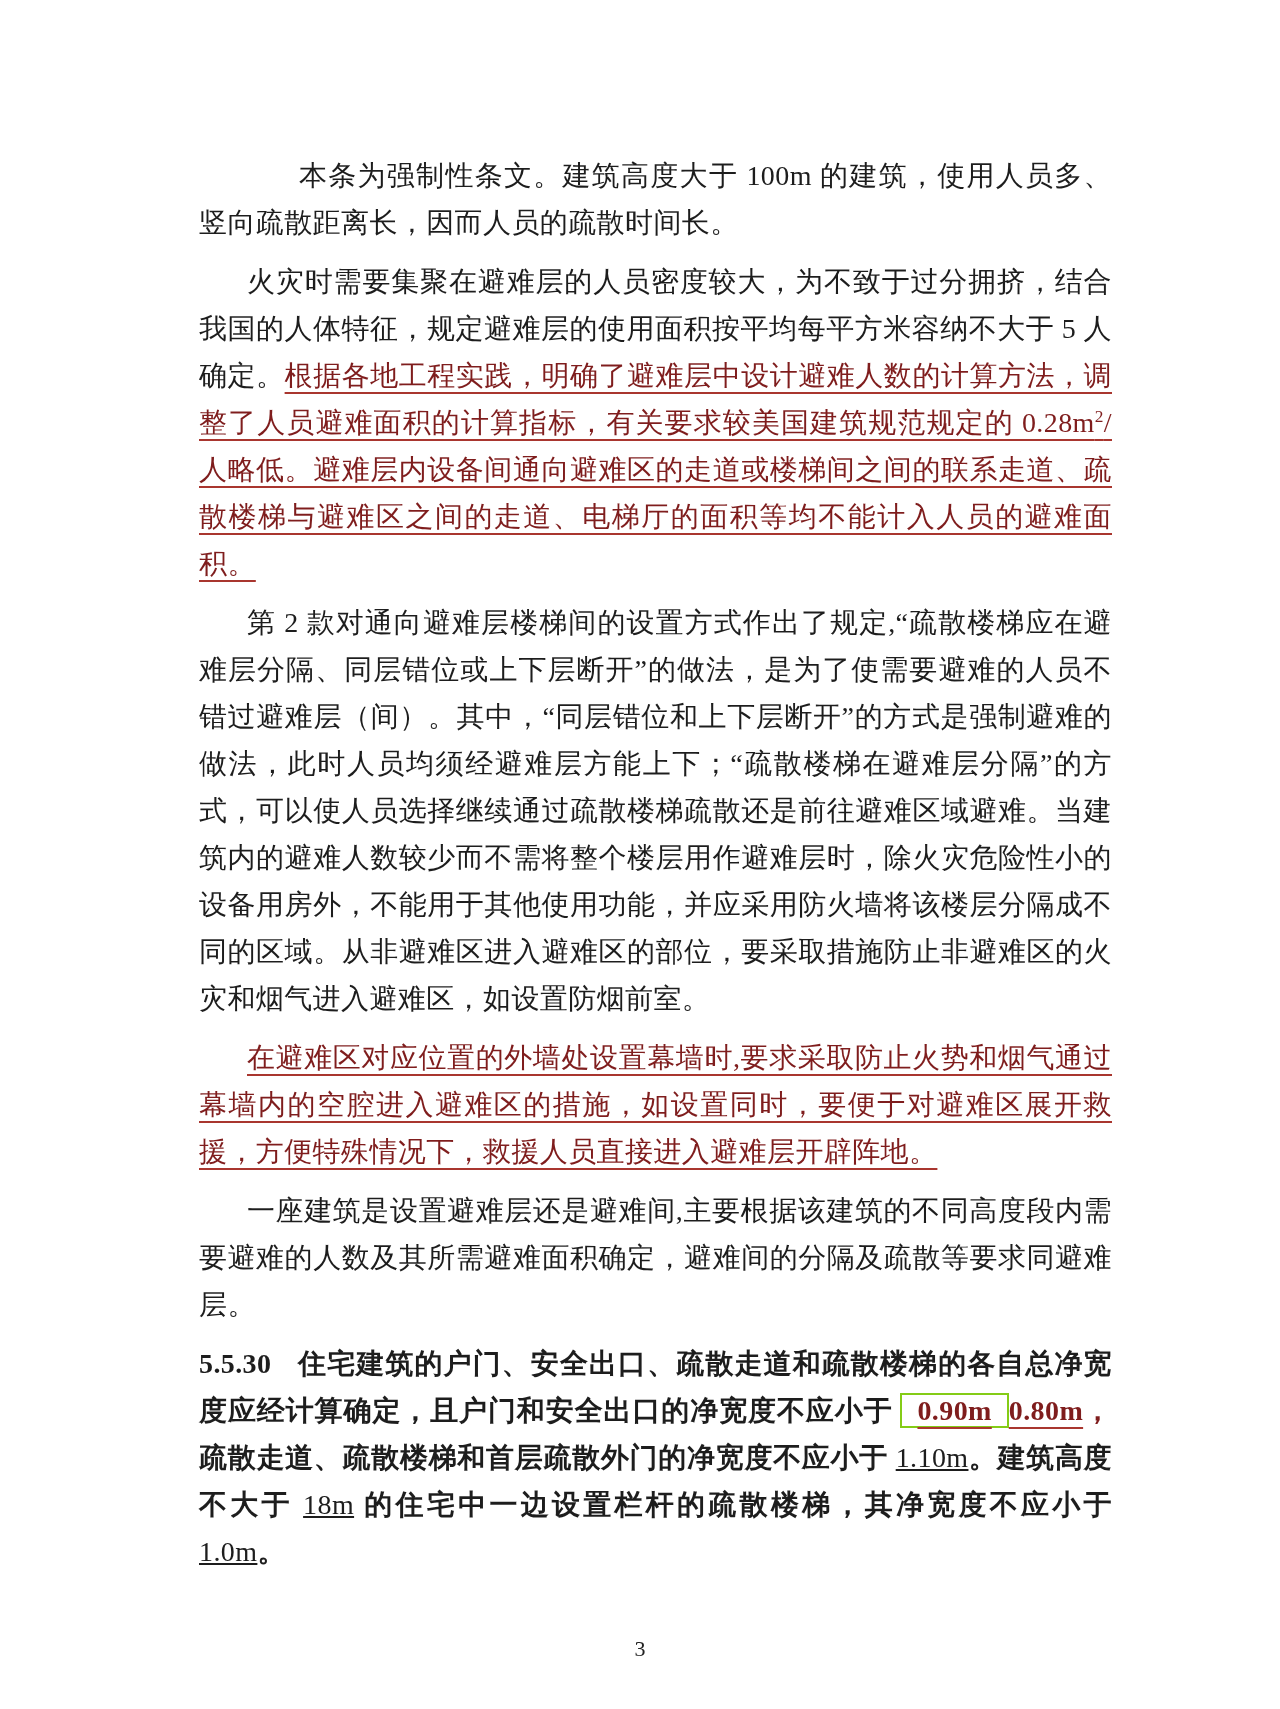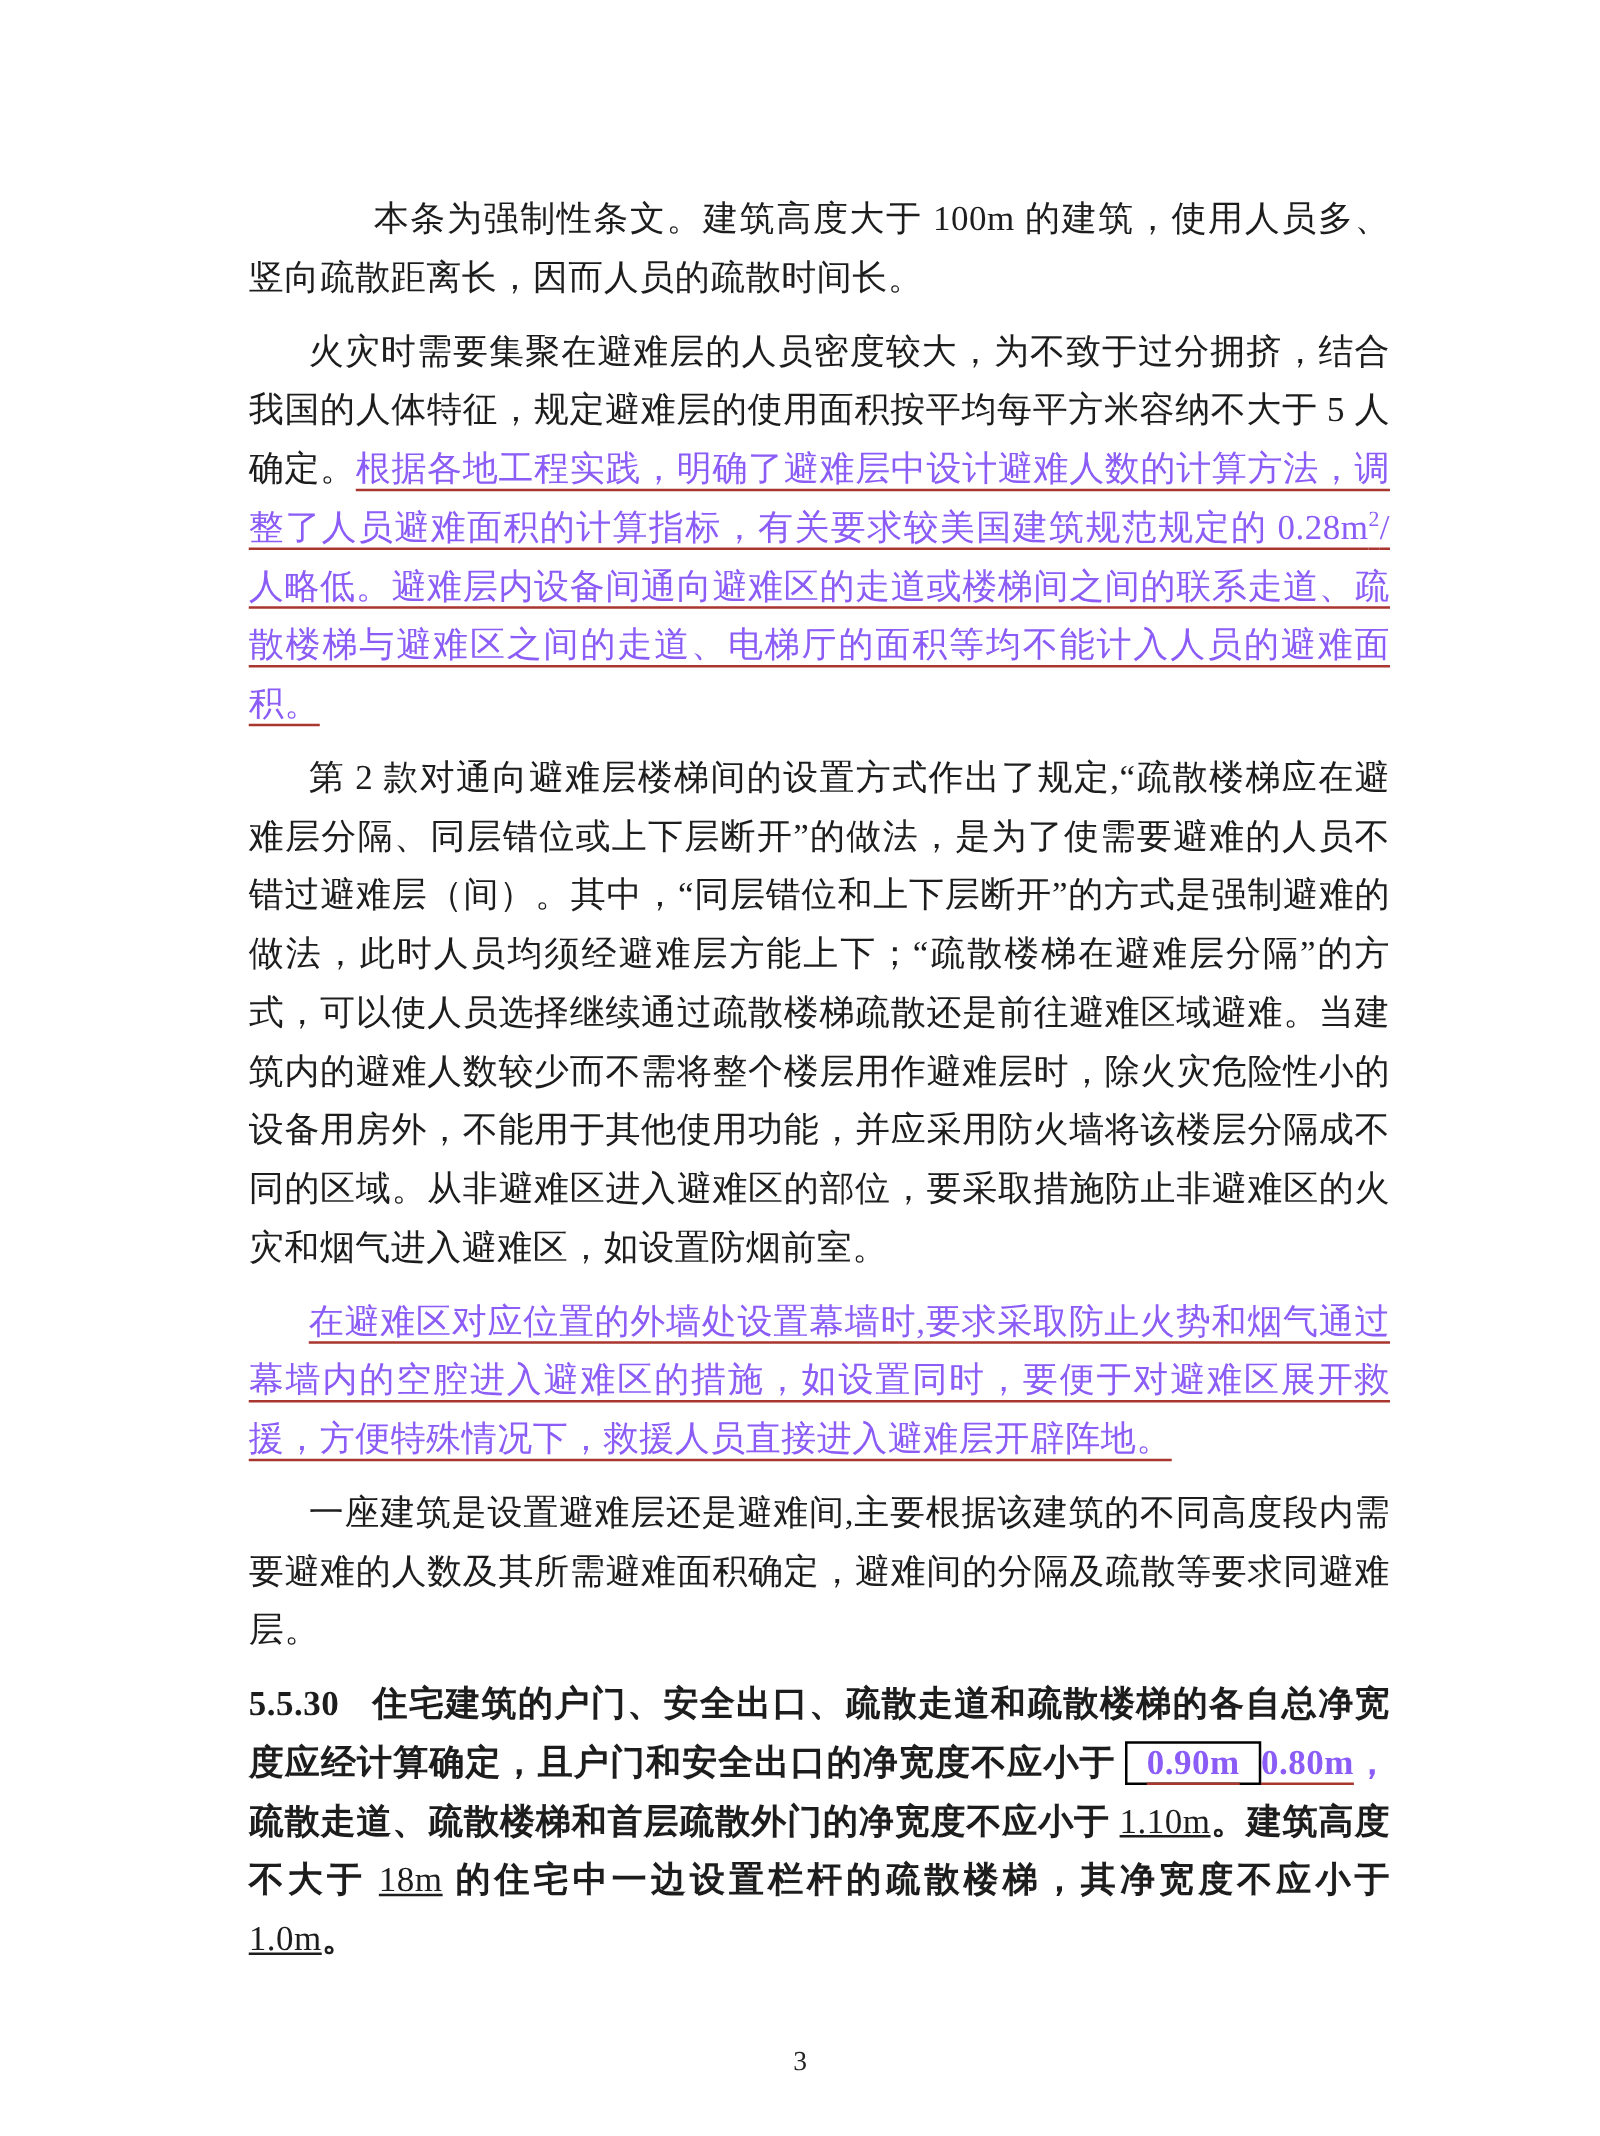--- a/index.html
+++ b/index.html
@@ -21,32 +21,32 @@
   .para {
     margin: 12px;
     font-size: 28px;
     line-height: 47px;
     text-align: justify;
     text-align-last: left;
     letter-spacing: 0.4px;
   }
   .indent { text-indent: 48px; }
   .indent-wide { text-indent: 100px; }
-  .red { color: #8b5cf6; }
+  .red { color: #7f1d1d; }
   .u {
     text-decoration: underline;
     text-decoration-color: #a9362f;
     text-decoration-thickness: 1.5px;
     text-underline-offset: 7px;
   }
   .bold-sec { font-weight: 700; }
   .num { font-weight: 400; text-decoration: underline; }
   .sec-num { font-weight: 700; margin-right: 26px; }
   .boxed {
-    border: 2px solid #000000;
+    border: 2px solid #84cc16;
     padding: 0 15px;
   }
   sup.msup {
     font-size: 0.62em;
     vertical-align: super;
     line-height: 0;
   }
   .page-number {
     position: absolute;
     top: 1634px;

